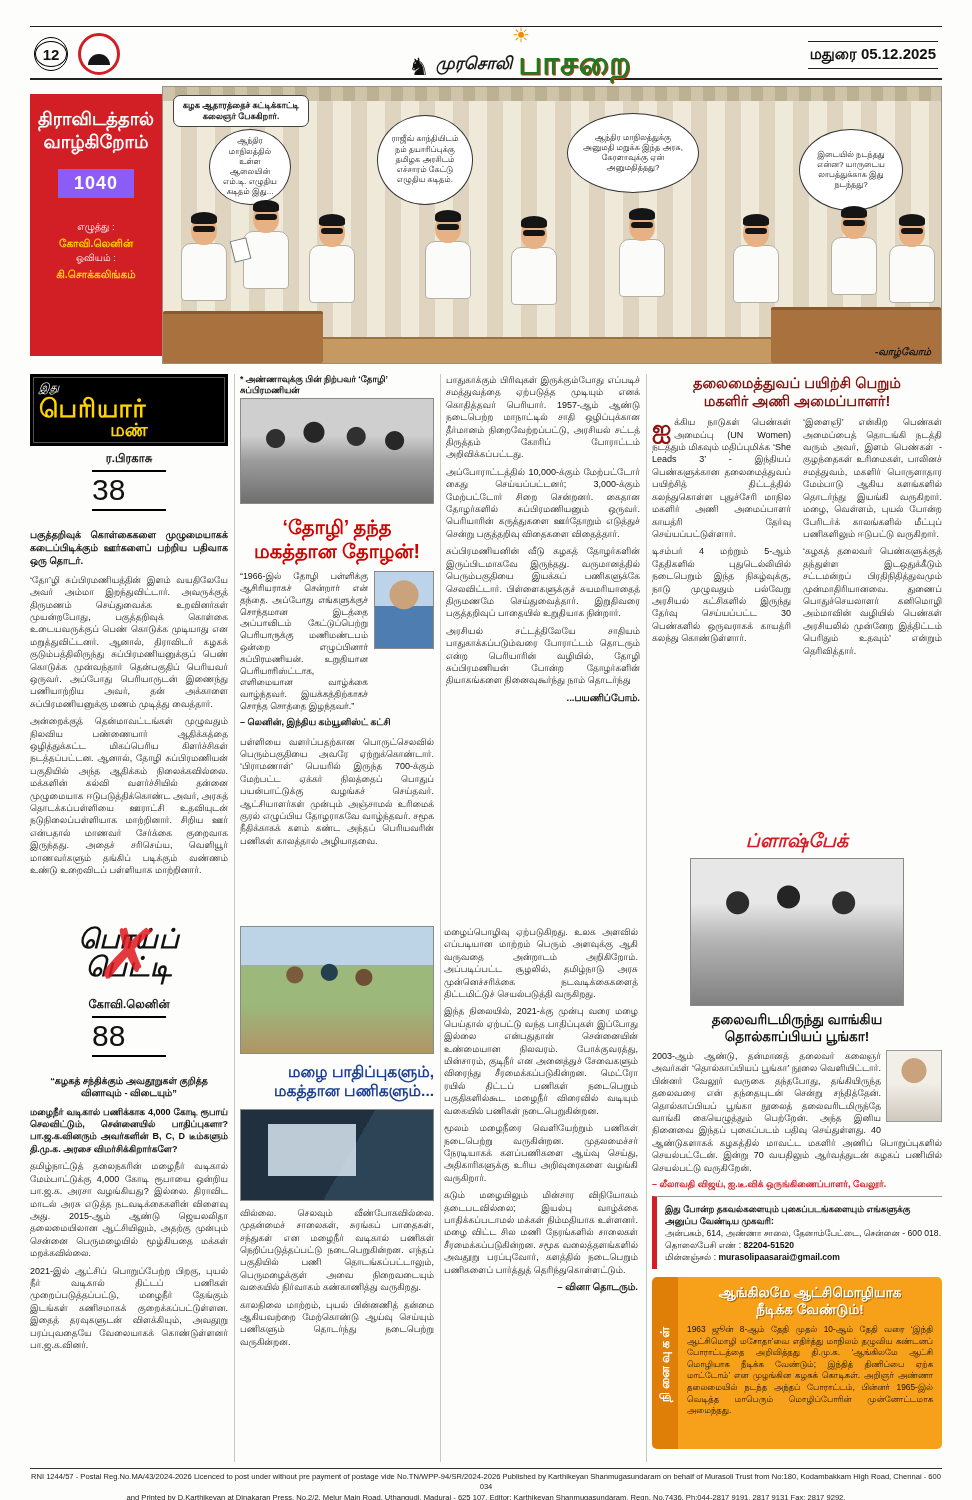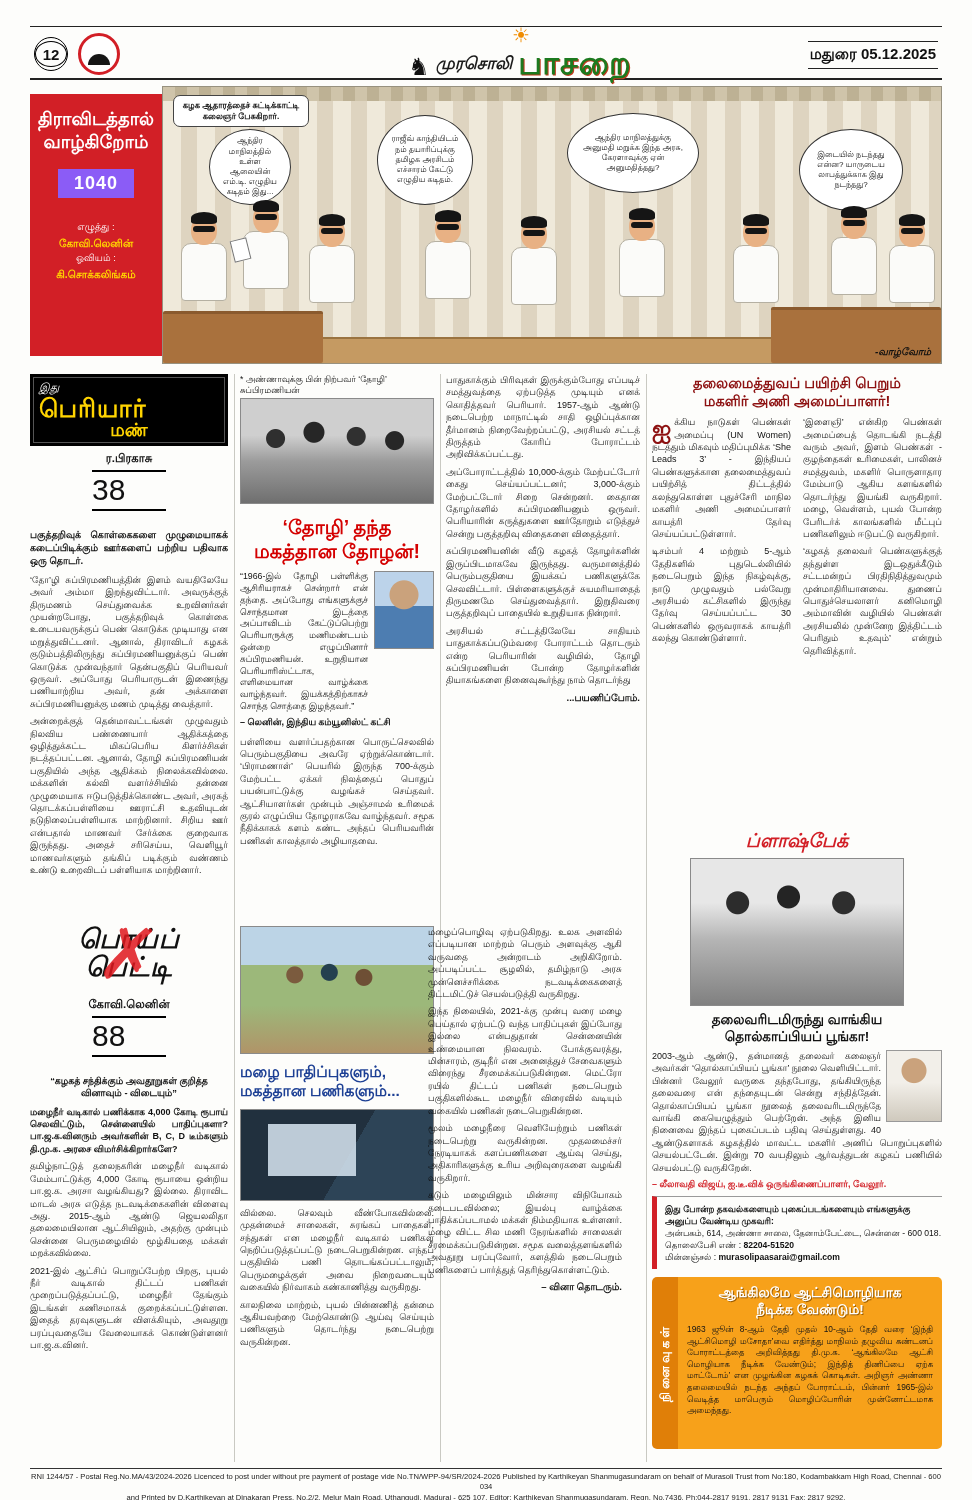--- a/index.html
+++ b/index.html
@@ -64,21 +64,21 @@
   .pm-small{font-size:11px;font-style:italic;color:#fff}
   .pm-main{font-size:25px;font-weight:900;color:var(--yellow);line-height:1.05;letter-spacing:1px}
   .pm-sub{font-size:18px;font-weight:700;color:var(--yellow);text-align:center;line-height:1}
   .author{margin:6px 0 2px;text-align:center;font-weight:bold;font-size:11.5px}
   .num-block{width:74px;margin:4px auto 18px;text-align:left;font-size:30px;font-weight:normal;
     border-top:2.5px solid #000;border-bottom:2.5px solid #000;padding:1px 0;line-height:1.15}
   .intro{font-size:9.5px;font-weight:bold;text-align:justify;margin-bottom:6px}
 
   
   .colB1{left:240px;top:374px;width:194px;height:548px}
-  .ph-caption{font-size:8.6px;font-weight:normal;line-height:1.25;margin-bottom:3px}
+  .ph-caption{font-size:8.6px;font-weight:bold;line-height:1.25;margin-bottom:3px}
   .photo-hist{width:100%;height:106px;background:
       radial-gradient(circle at 18% 38%,#2f2f2f 0 9px,transparent 10px),
       radial-gradient(circle at 38% 32%,#262626 0 10px,transparent 11px),
       radial-gradient(circle at 60% 36%,#303030 0 9px,transparent 10px),
       radial-gradient(circle at 80% 40%,#272727 0 9px,transparent 10px),
       linear-gradient(180deg,#cfcfcf 0 35%,#9b9b9b 60%,#6f6f6f);}
   .tholi-head{margin:12px 0 8px;text-align:center;color:#d40000;font-weight:900;font-size:19.5px;line-height:1.2}
   .quote-wrap{display:flex;gap:6px;margin-bottom:4px}
   .quote-text{flex:1;font-size:8.8px;line-height:1.34;text-align:justify}
   .photo-portrait{width:60px;height:78px;flex:0 0 60px;background:
@@ -125,26 +125,26 @@
   .poi-tagline{font-size:9.3px;font-weight:bold;text-align:center;margin:4px 0 7px;line-height:1.3}
   .poi-q{font-weight:bold}
 
   
   .colB2{left:240px;top:926px;width:194px;height:536px}
   .photo-field{width:100%;height:128px;background:
       radial-gradient(circle at 28% 38%,#7b5b3e 0 8px,transparent 9px),
       radial-gradient(circle at 46% 36%,#24404f 0 8px,transparent 9px),
       radial-gradient(circle at 64% 40%,#6e4f35 0 8px,transparent 9px),
       linear-gradient(180deg,#bcd4e6 0 30%,#9cb87a 30% 62%,#b09468);}
-  .rain-head{text-align:left;color:var(--blue);font-weight:900;font-size:15.5px;line-height:1.25;margin:8px 0}
+  .rain-head{text-align:right;color:var(--blue);font-weight:900;font-size:15.5px;line-height:1.25;margin:8px 0}
   .photo-map{width:100%;height:92px;background:
       linear-gradient(120deg,#21303e 0 55%,#2d4457 55% 100%),#21303e;position:relative}
   .photo-map::after{content:"";position:absolute;left:14%;top:16%;width:46%;height:58%;background:#d8e6f2;opacity:.85}
 
-  .colC2{left:428px;top:926px;width:194px;height:536px}
+  .colC2{left:444px;top:926px;width:194px;height:536px}
 
   
   .footer{left:30px;top:1468px;width:912px;border-top:1.5px solid #333;padding-top:3px;
     font-size:7.6px;line-height:1.35;text-align:center;color:#222}
 </style>
 </head>
 <body>
 
 <div class="page">
 

